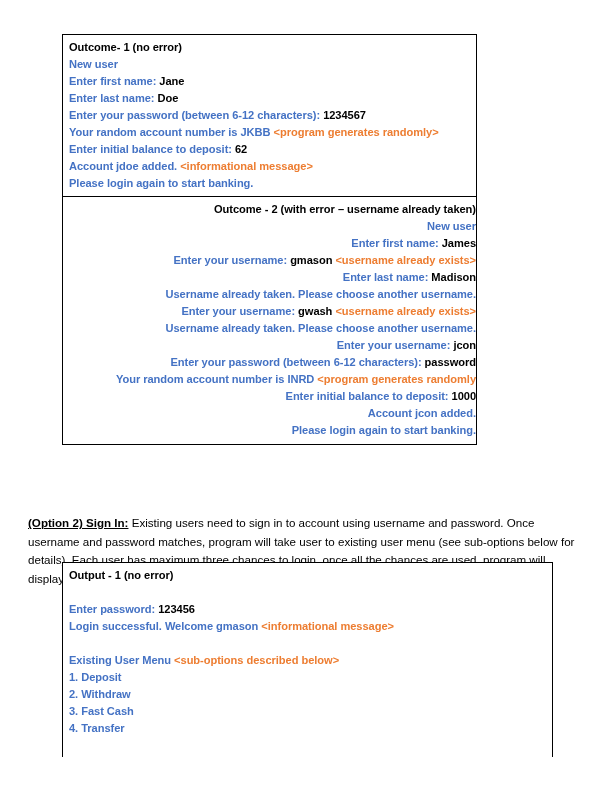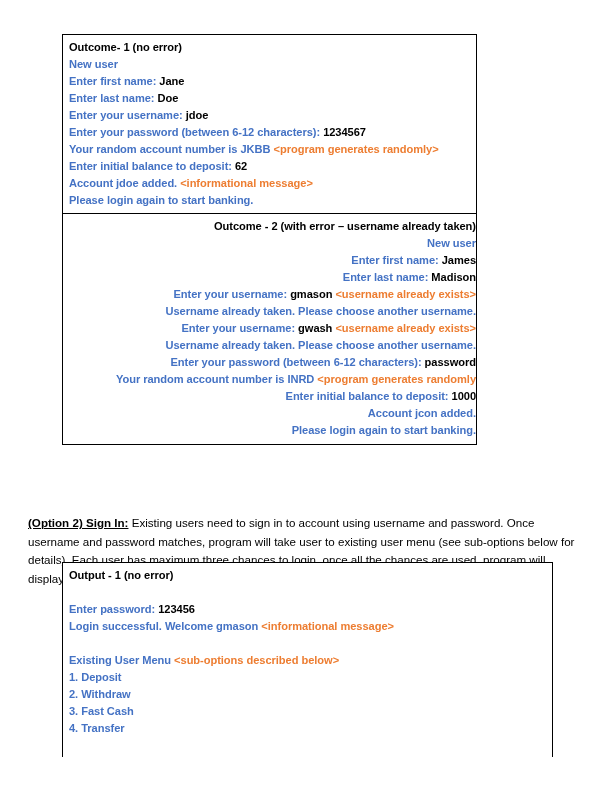--- a/index.html
+++ b/index.html
@@ -98,38 +98,38 @@
 </head>
 <body>
 
 <div class="console-box" id="box-outcomes">
   <div class="console-cell">
     <div class="line ttl">Outcome- 1 (no error)</div>
     <div>
         <div class="line"><span class="blue">New user</span></div>
         <div class="line"><span class="blue">Enter first name: </span><span class="val">Jane</span></div>
         <div class="line"><span class="blue">Enter last name: </span><span class="val">Doe</span></div>
-        <div class="line"><span class="blue">Enter your username: </span><span class="val">jdoe</span></div>
         <div class="line"><span class="blue">Enter your password (between 6-12 characters): </span><span class="val">1234567</span></div>
         <div class="line"><span class="blue">Your random account number is JKBB </span><span class="note">&lt;program generates randomly&gt;</span></div>
         <div class="line"><span class="blue">Enter initial balance to deposit: </span><span class="val">62</span></div>
         <div class="line"><span class="blue">Account jdoe added. </span><span class="note">&lt;informational message&gt;</span></div>
         <div class="line"><span class="blue">Please login again to start banking.</span></div>
       </div>
   </div>
   <div class="console-cell">
     <div class="line ttl">Outcome - 2 (with error – username already taken)</div>
     <div>
         <div class="line"><span class="blue">New user</span></div>
         <div class="line"><span class="blue">Enter first name: </span><span class="val">James</span></div>
+        <div class="line"><span class="blue">Enter your username: </span><span class="val">gmason</span><span class="note"> &lt;username already exists&gt;</span></div>
         <div class="line"><span class="blue">Enter last name: </span><span class="val">Madison</span></div>
-        <div class="line"><span class="blue">Enter your username: </span><span class="val">gmason</span><span class="note"> &lt;username already exists&gt;</span></div>
         <div class="line"><span class="blue">Username already taken. Please choose another username.</span></div>
         <div class="line"><span class="blue">Enter your username: </span><span class="val">gwash</span><span class="note"> &lt;username already exists&gt;</span></div>
         <div class="line"><span class="blue">Username already taken. Please choose another username.</span></div>
+        <div class="line"><span class="blue">Enter your username: </span><span class="val">jcon</span></div>
         <div class="line"><span class="blue">Enter your password (between 6-12 characters): </span><span class="val">password</span></div>
         <div class="line"><span class="blue">Your random account number is INRD </span><span class="note">&lt;program generates randomly</span></div>
         <div class="line"><span class="blue">Enter initial balance to deposit: </span><span class="val">1000</span></div>
         <div class="line"><span class="blue">Account jcon added.</span></div>
         <div class="line"><span class="blue">Please login again to start banking.</span></div>
       </div>
   </div>
 </div>
 
 <div class="para" id="signin-para">

